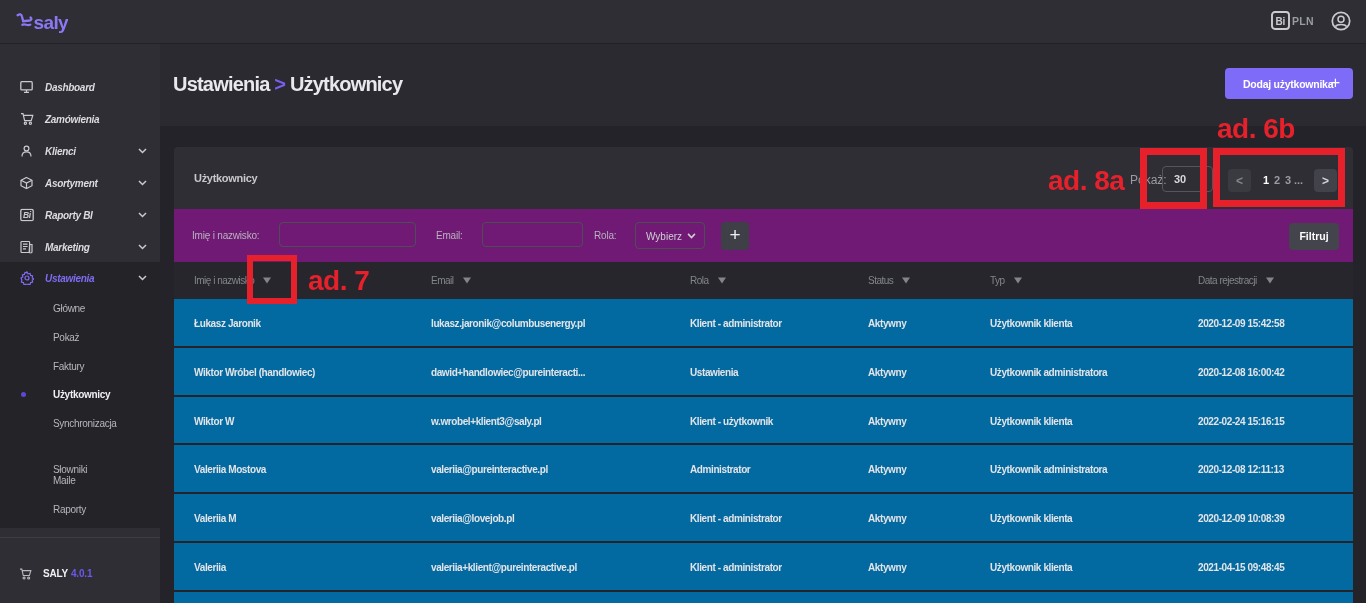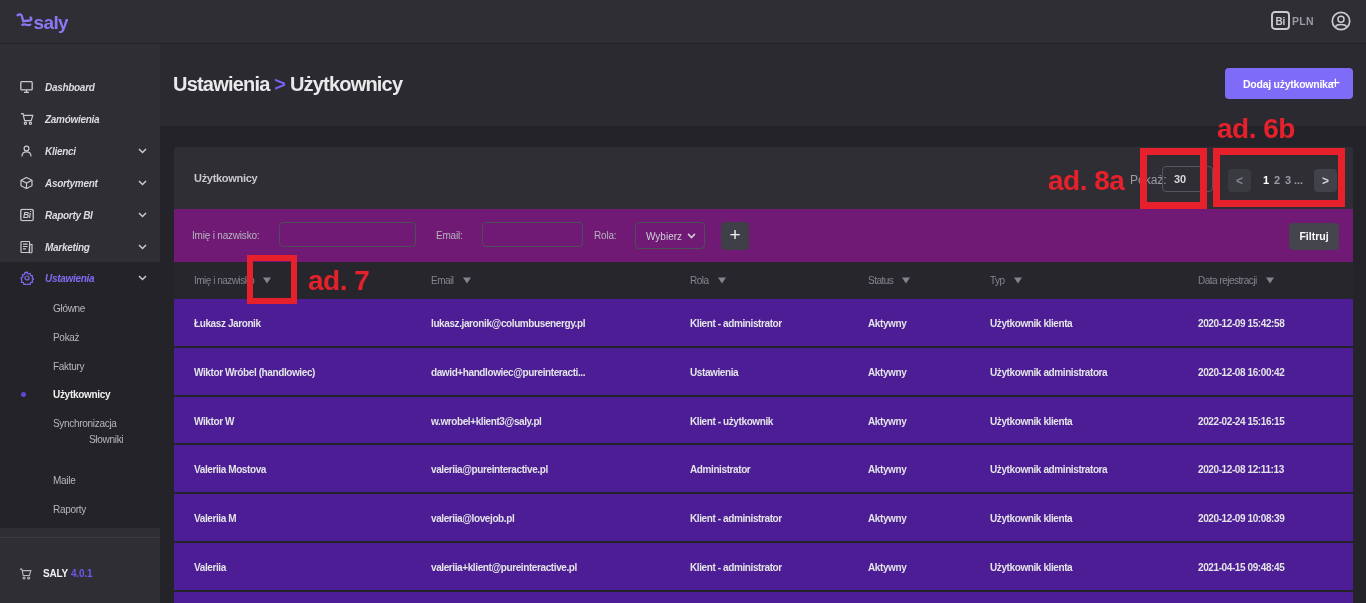--- a/index.html
+++ b/index.html
@@ -54,21 +54,21 @@
   #fselect .txt { position:absolute; left:10px; top:50%; transform:translateY(-50%); }
   #fplus { position:absolute; left:547px; top:13px; width:28px; height:28px; background:#3f3f47; border-radius:4px; }
   #fplus:before { content:"+"; position:absolute; left:50%; top:50%; transform:translate(-50%,-54%); color:#eeeef0; font-size:19px; font-weight:400; }
   #filtruj { position:absolute; left:1115px; top:14px; width:50px; height:27px; background:#44444c; border-radius:4px; color:#fdfdfe; font-size:10.5px; font-weight:bold; text-align:center; line-height:27px; }
 
   
   #thead { position:absolute; left:0; top:115px; width:1179px; height:37px; background:#26262c; }
   .th { position:absolute; top:18px; transform:translateY(-50%); color:#84848d; font-size:10px; letter-spacing:-0.5px; white-space:nowrap; }
   .sortarr { display:inline-block; width:0; height:0; border-left:4.5px solid transparent; border-right:4.5px solid transparent; border-top:6px solid #84848d; margin-left:9px; vertical-align:middle; }
   #tbody { position:absolute; left:0; top:152px; width:1179px; height:304px; overflow:hidden; }
-  .row { position:relative; width:1179px; height:48.8px; background:#4c1d95; border-bottom:2px solid #232329; }
+  .row { position:relative; width:1179px; height:48.8px; background:#0369a1; border-bottom:2px solid #232329; }
   .td { position:absolute; top:24px; transform:translateY(-50%); color:#e3e4e7; font-size:10px; font-weight:bold; letter-spacing:-0.4px; white-space:nowrap; }
   .c1 { left:20px; } .c2 { left:257px; } .c3 { left:516px; } .c4 { left:694px; } .c5 { left:816px; } .c6 { left:1024px; }
 
   
   .redbox { position:absolute; border:7px solid #e6212b; z-index:30; }
   .redtxt { position:absolute; color:#e6212b; font-size:28px; font-weight:bold; z-index:30; letter-spacing:-0.5px; }
 </style>
 </head>
 <body>
 <div id="stage">
@@ -173,21 +173,21 @@
         <svg class="chev" width="9" height="6" viewBox="0 0 9 6">
             <path d="M1 1 l3.5 3.5 L8 1" fill="none" stroke="#c9c9cf" stroke-width="1.5"></path>
           </svg>
       </div>
       <div class="sub" style="top:46px;">Główne</div>
       <div class="sub" style="top:75px;">Pokaż</div>
       <div class="sub" style="top:103.5px;">Faktury</div>
       <div class="sub active" style="top:132px;">Użytkownicy</div>
       <div style="position:absolute; left:21px; top:129.5px; width:5px; height:5px; border-radius:50%; background:#5b49d6;"></div>
       <div class="sub" style="top:161px;">Synchronizacja</div>
-      <div class="sub" style="top:177px;margin-left:36px;">Słowniki</div>
+      <div class="sub" style="top:207px;">Słowniki</div>
       <div class="sub" style="top:218px;">Maile</div>
       <div class="sub" style="top:247px;">Raporty</div>
     </div>
 
     <div id="sbline"></div>
     <div id="sbfoot">
       <svg style="position:absolute; left:19px; top:14px;" width="13" height="12" viewBox="0 0 14 13">
           <g fill="none" stroke="#b9b9c0" stroke-width="1.2">
             <path d="M1 1.2 h2 l1.6 7 h6.6 l1.6-5.4 h-9.6"></path>
             <circle cx="5.4" cy="10.8" r="1.1"></circle>

